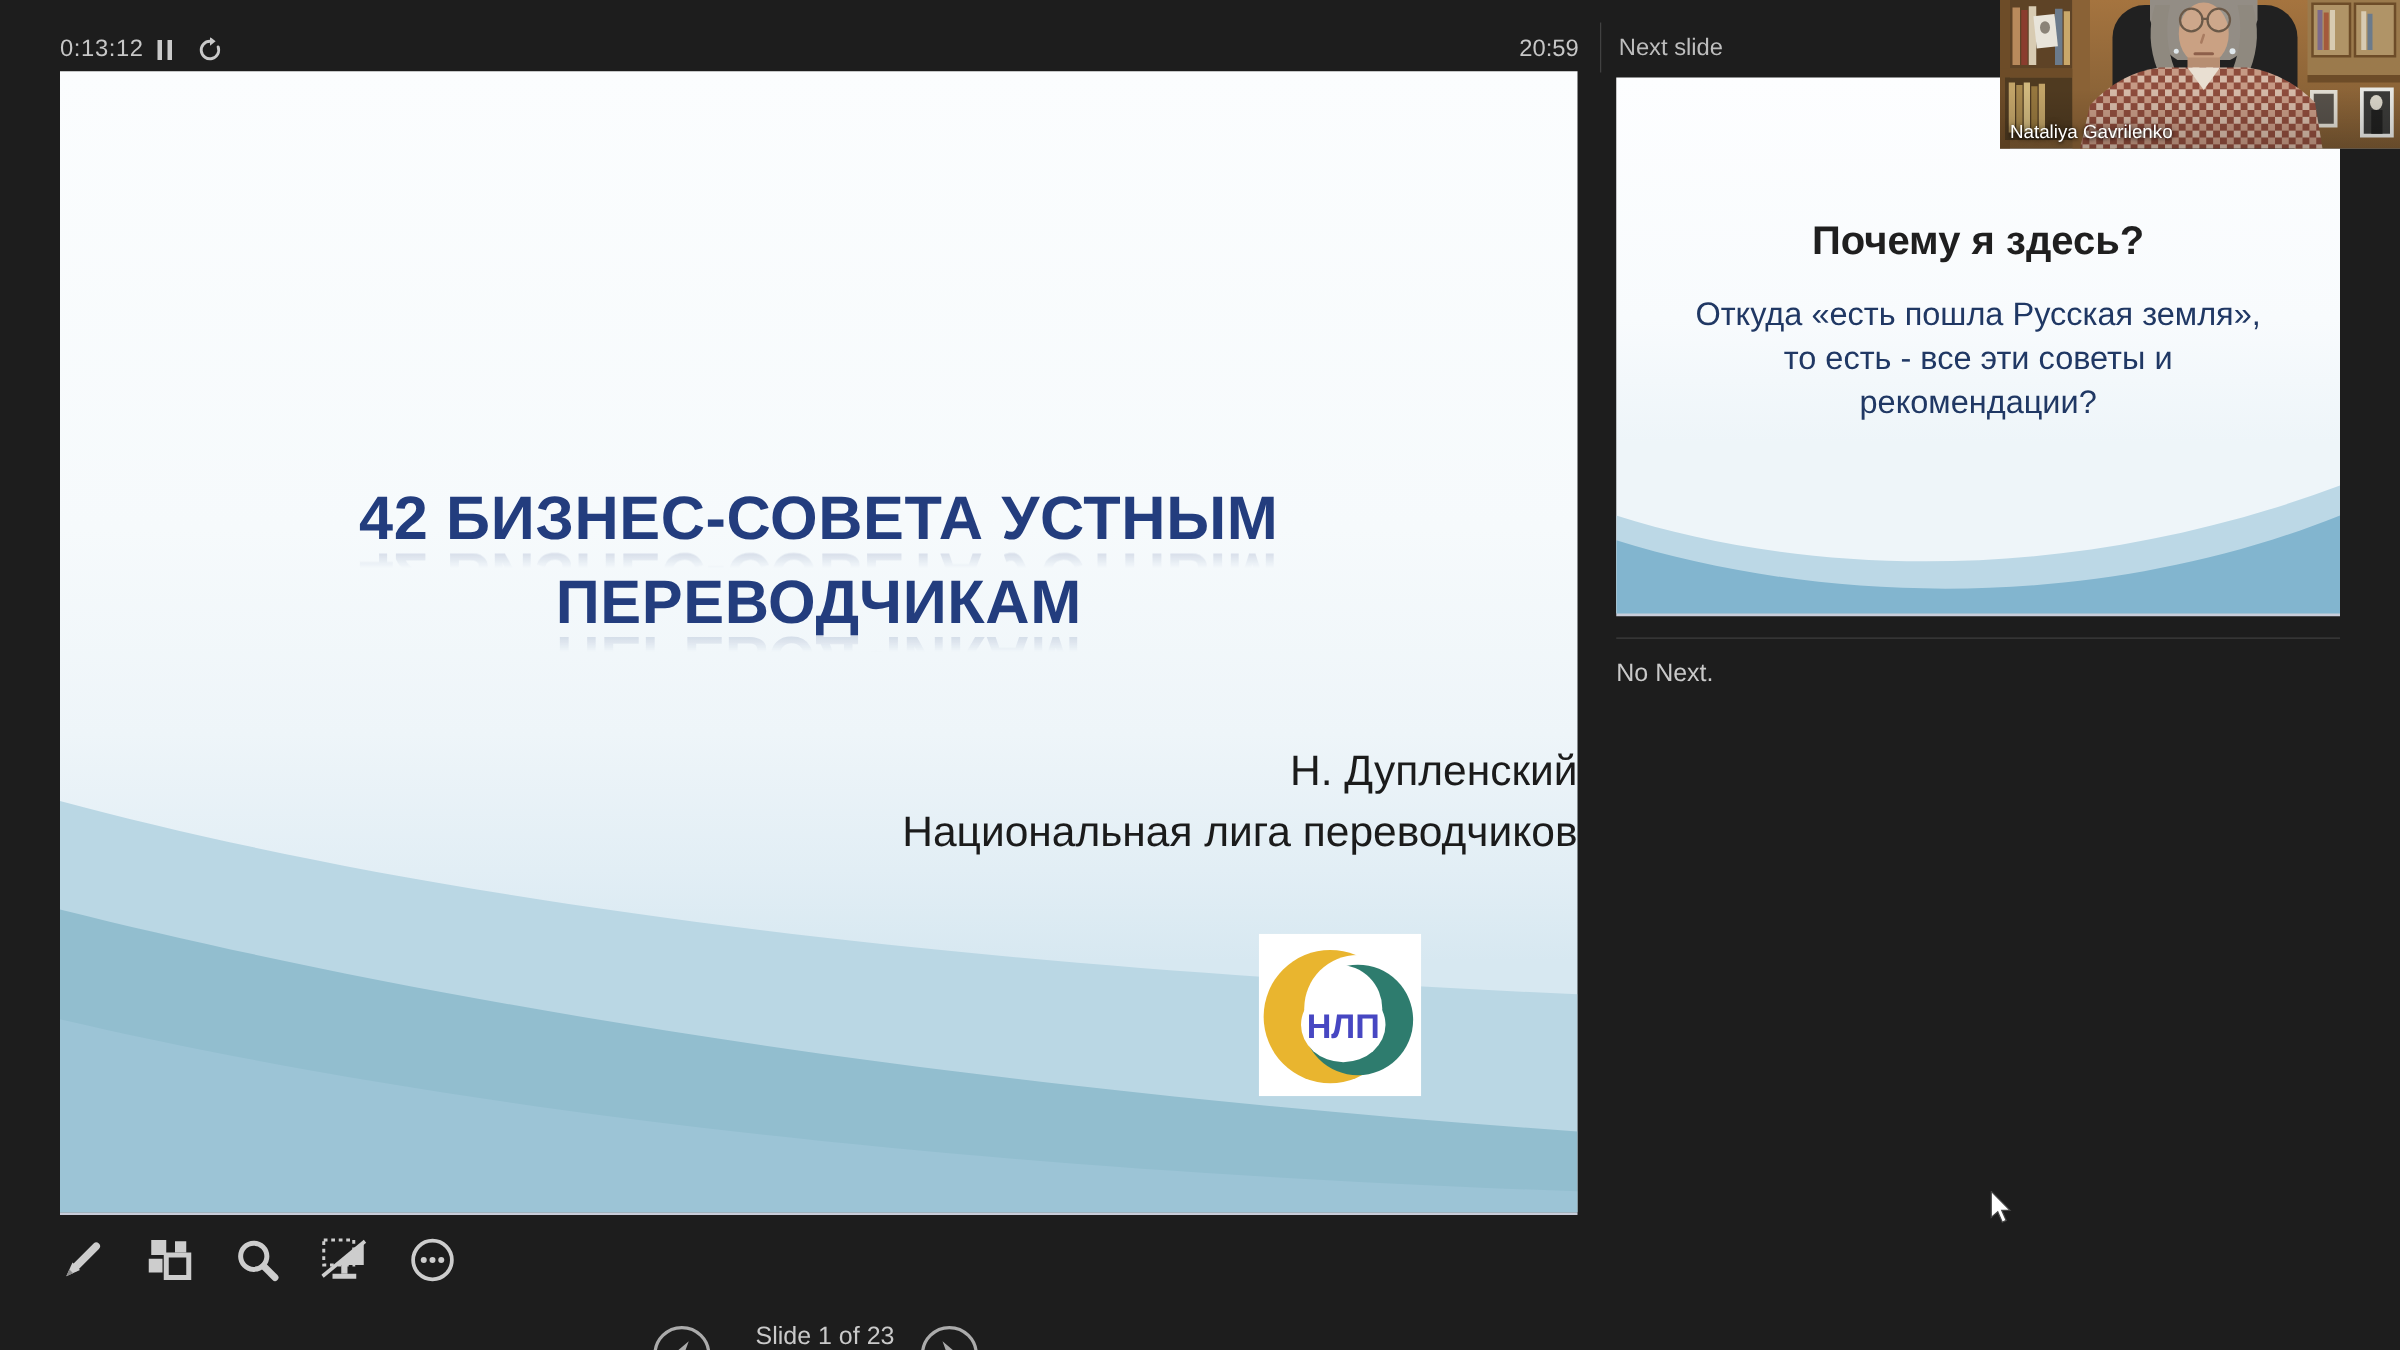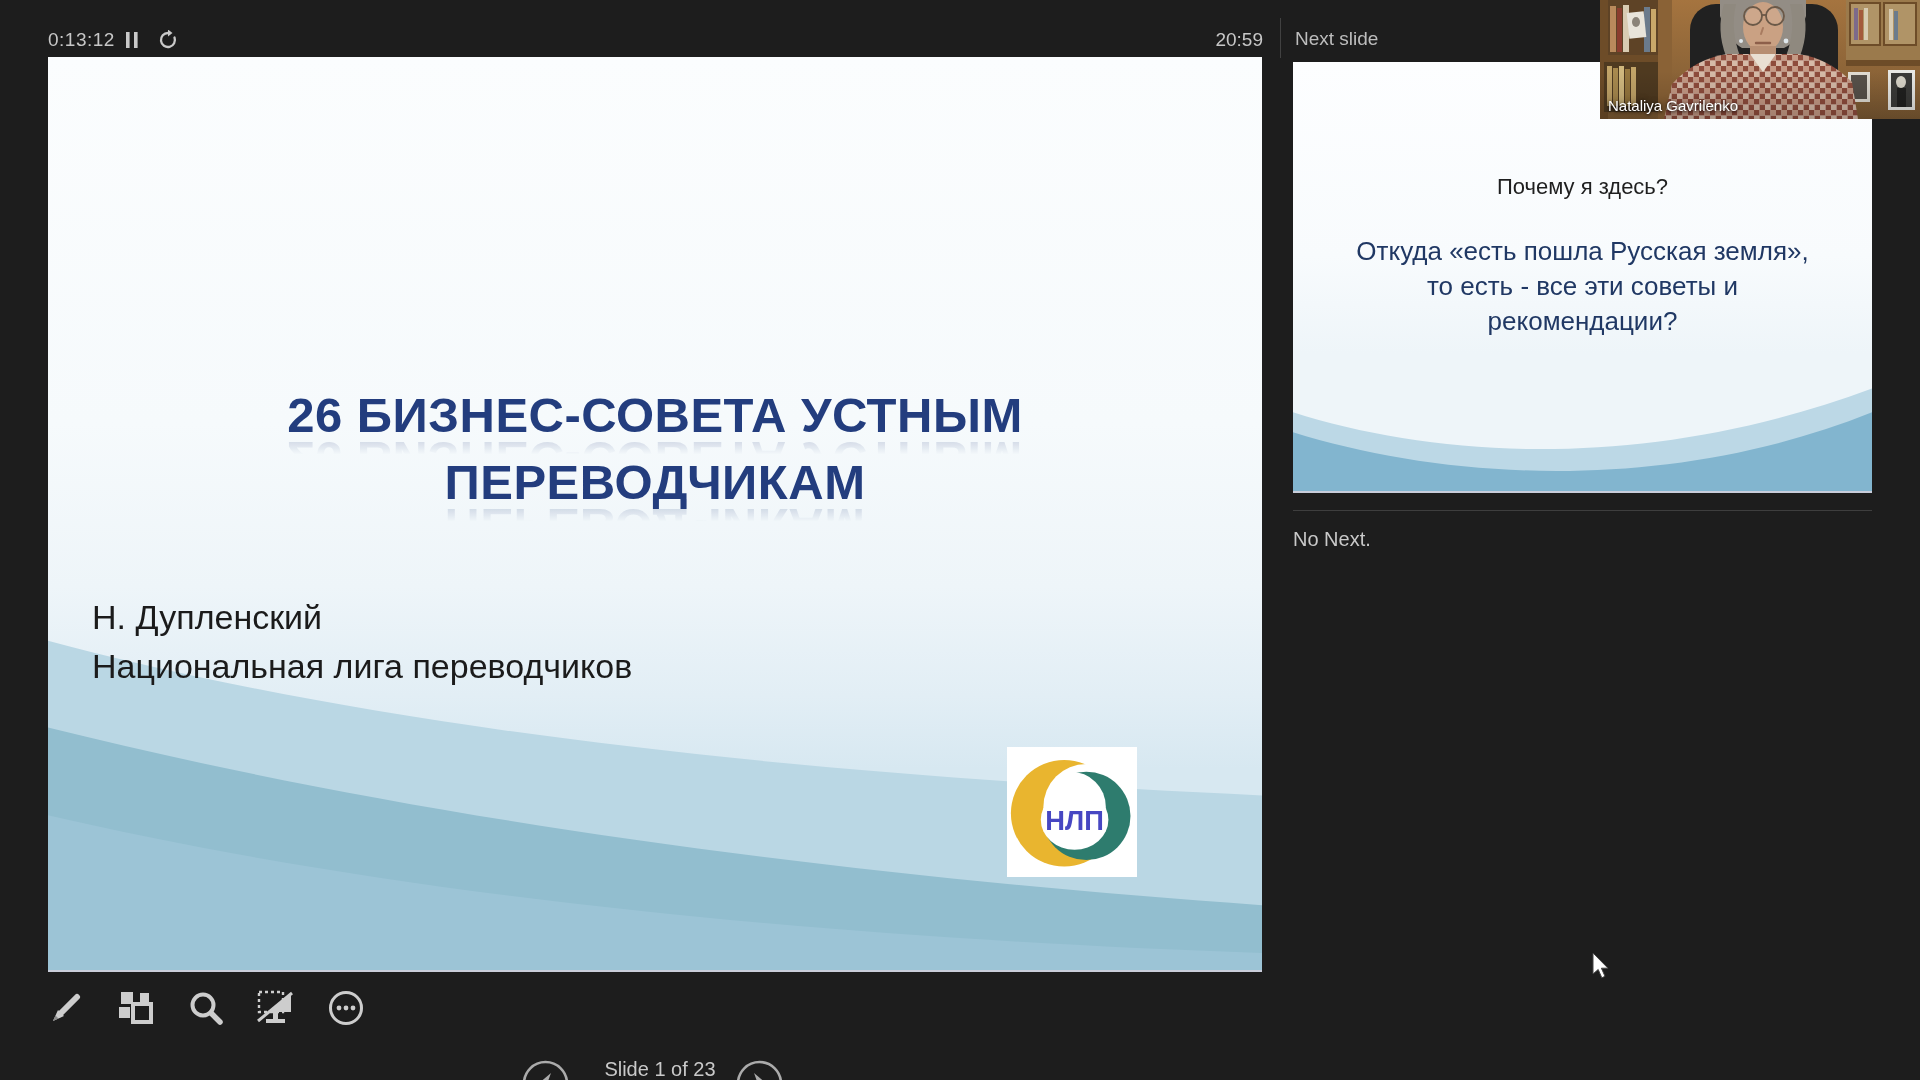--- a/index.html
+++ b/index.html
@@ -31,21 +31,21 @@
     overflow:hidden; cursor:default;
   }
   .slide-waves { left:0; top:0; width:100%; height:100%; }
 
   .main-title { left:0; top:330px; width:100%; text-align:center; color:#233d7e; }
   .main-title-line {
     font-size:49px; font-weight:bold; line-height:56px; letter-spacing:0.5px;
     margin-bottom:11px;
     -webkit-box-reflect: below -12px linear-gradient(transparent 58%, rgba(0,0,0,0.28) 100%);
   }
-  .main-author { left:0; top:536px; width:100%; text-align:left; color:#1b1b1b;padding-left:44px; }
+  .main-author { left:0; top:536px; width:100%; text-align:right; color:#1b1b1b; }
   .author-line { font-size:34px; line-height:49px; }
 
   .slide-logo { left:959px; top:690px; width:130px; height:130px; }
 
   
   .toolbar { left:42px; top:982px; height:52px; display:flex; gap:22px; }
   .tool-btn { width:48px; height:52px; display:flex; align-items:center; justify-content:center; background:none; border:none; cursor:pointer; }
 
   
   .nav-prev { left:522px; top:1060px; }
@@ -53,21 +53,21 @@
   .slide-counter { left:570px; top:1058px; width:180px; text-align:center; font-size:20px; color:#c9c9c9; }
 
   
   .next-slide-label { left:1295px; top:28px; font-size:19px; color:#bdbdbd; }
   .thumb {
     left:1293px; top:62px; width:579px; height:431px;
     background:linear-gradient(180deg,#fdfeff 0%,#f8fbfd 45%,#eef5f9 68%);
     border-bottom:2px solid #c9cdda;
     overflow:hidden; cursor:pointer;
   }
-  .thumb-title { left:0; top:112px; width:100%; text-align:center; font-size:22px; color:#1f1f1f; }
+  .thumb-title { left:0; top:112px; width:100%; text-align:center; font-size:32px; color:#1f1f1f;font-weight:bold; }
   .thumb-body { left:0; top:172px; width:100%; text-align:center; color:#203864; }
   .thumb-body-line { font-size:26px; line-height:35px; }
 
   .notes-divider { left:1293px; top:510px; width:579px; height:1px; background:#3e3e3e; }
   .notes-text { left:1293px; top:528px; font-size:20px; color:#c9c9c9; }
 
   
   .webcam { left:1600px; top:0; width:320px; height:119px; overflow:hidden; background:#737373; }
   .webcam-name {
     position:absolute; left:8px; bottom:5px; font-size:15px; color:#ffffff;
@@ -101,21 +101,21 @@
 <div class="abs vdivider"></div>
 
 <div class="abs main-slide">
   <svg class="abs slide-waves" viewBox="0 0 1214 915" preserveAspectRatio="none">
     <path d="M0,585 C260,655 640,715 1214,740 L1214,915 L0,915 Z" fill="#bad7e4"></path>
     <path d="M0,672 C320,752 720,815 1214,850 L1214,915 L0,915 Z" fill="#92becf"></path>
     <path d="M0,760 C300,830 700,880 1214,898 L1214,915 L0,915 Z" fill="#9cc4d6"></path>
   </svg>
 
   <div class="abs main-title">
-    <div class="main-title-line">26 БИЗНЕС-СОВЕТА УСТНЫМ</div>
+    <div class="main-title-line">42 БИЗНЕС-СОВЕТА УСТНЫМ</div>
     <div class="main-title-line">ПЕРЕВОДЧИКАМ</div>
   </div>
 
   <div class="abs main-author">
     <div class="author-line">Н. Дупленский</div>
     <div class="author-line">Национальная лига переводчиков</div>
   </div>
 
   <svg class="abs slide-logo" viewBox="0 0 100 100">
     <defs>

